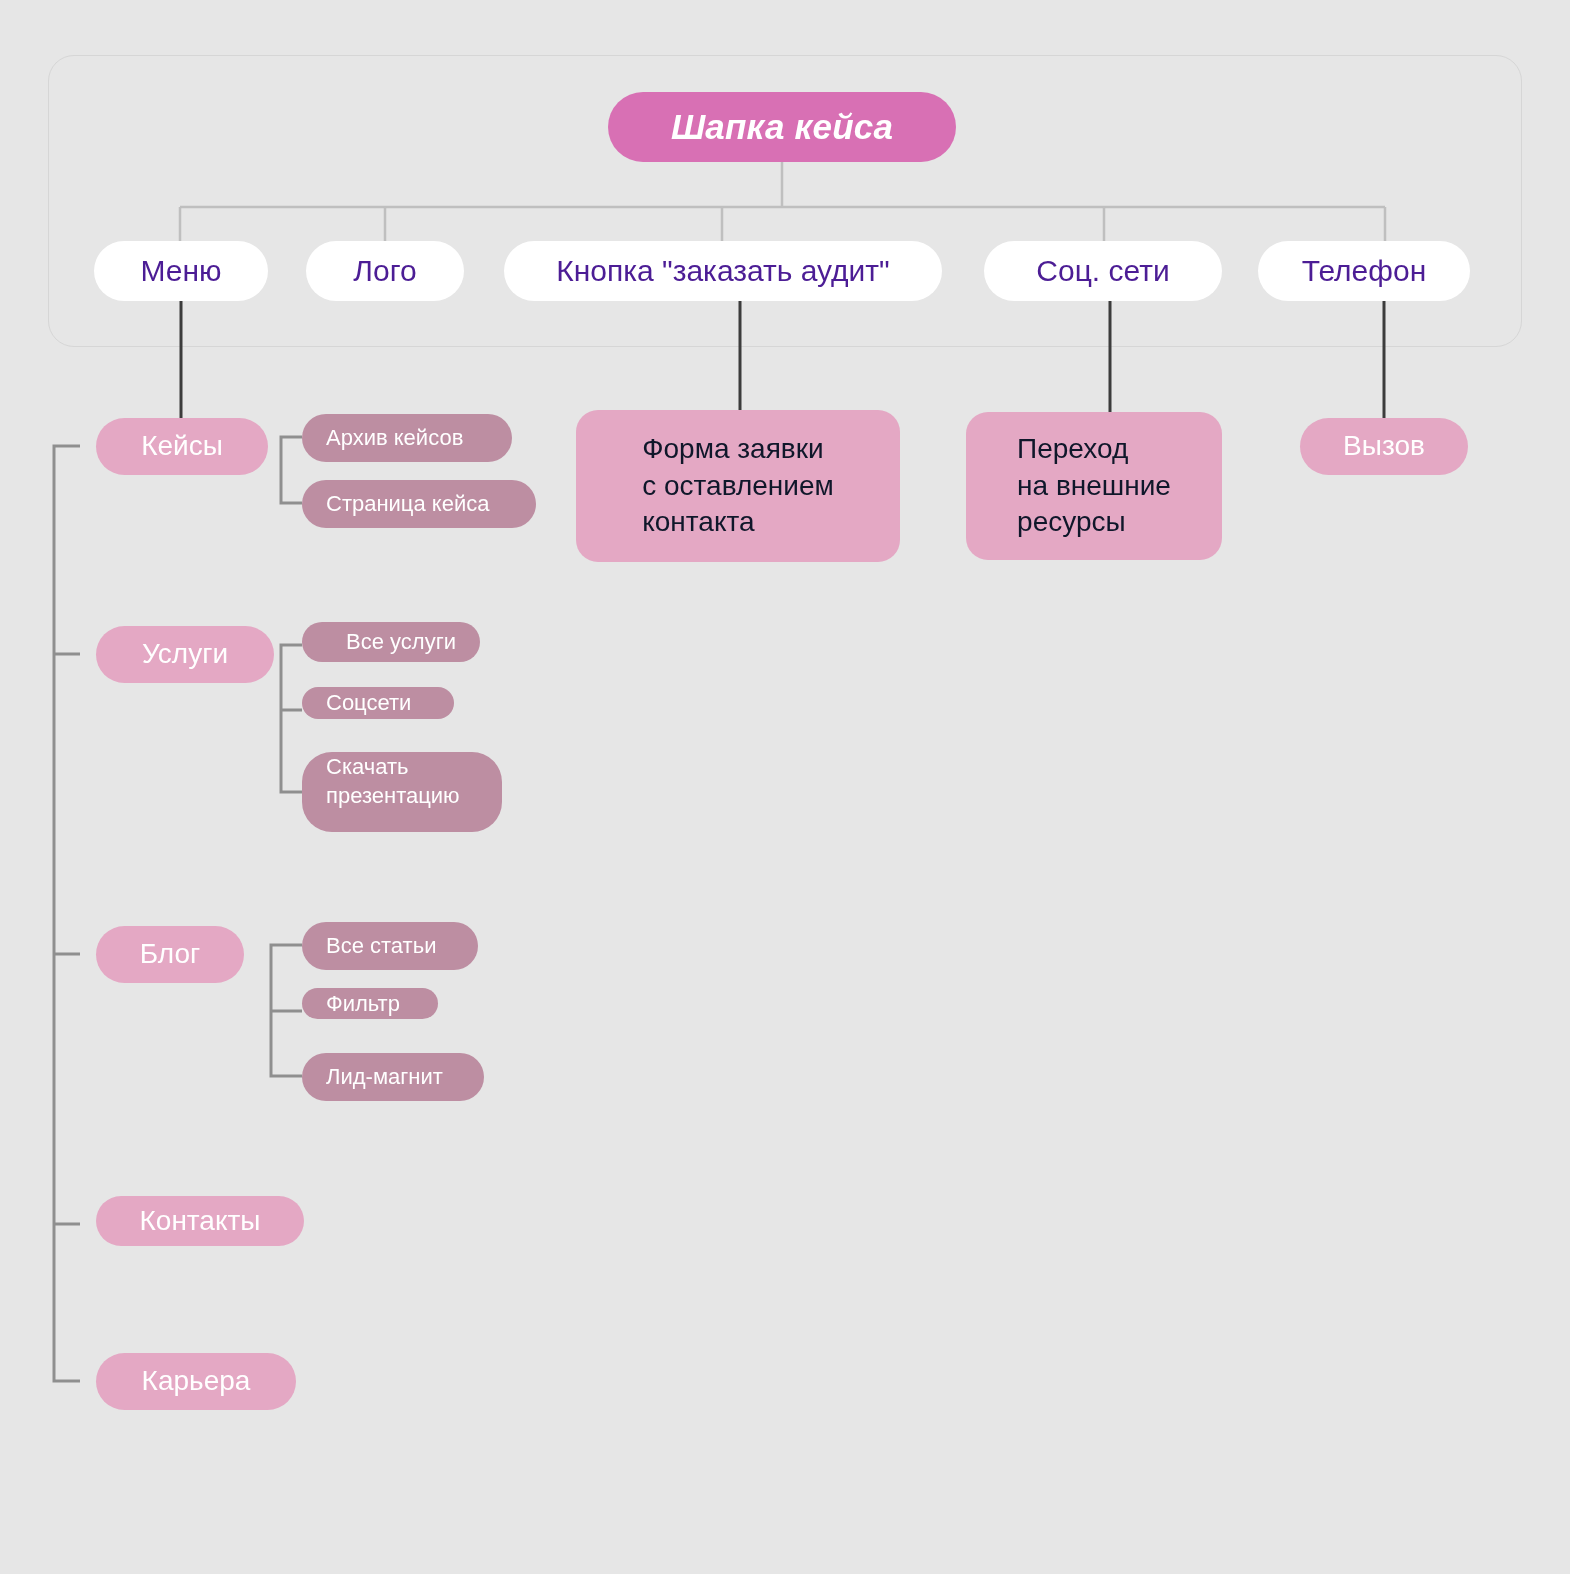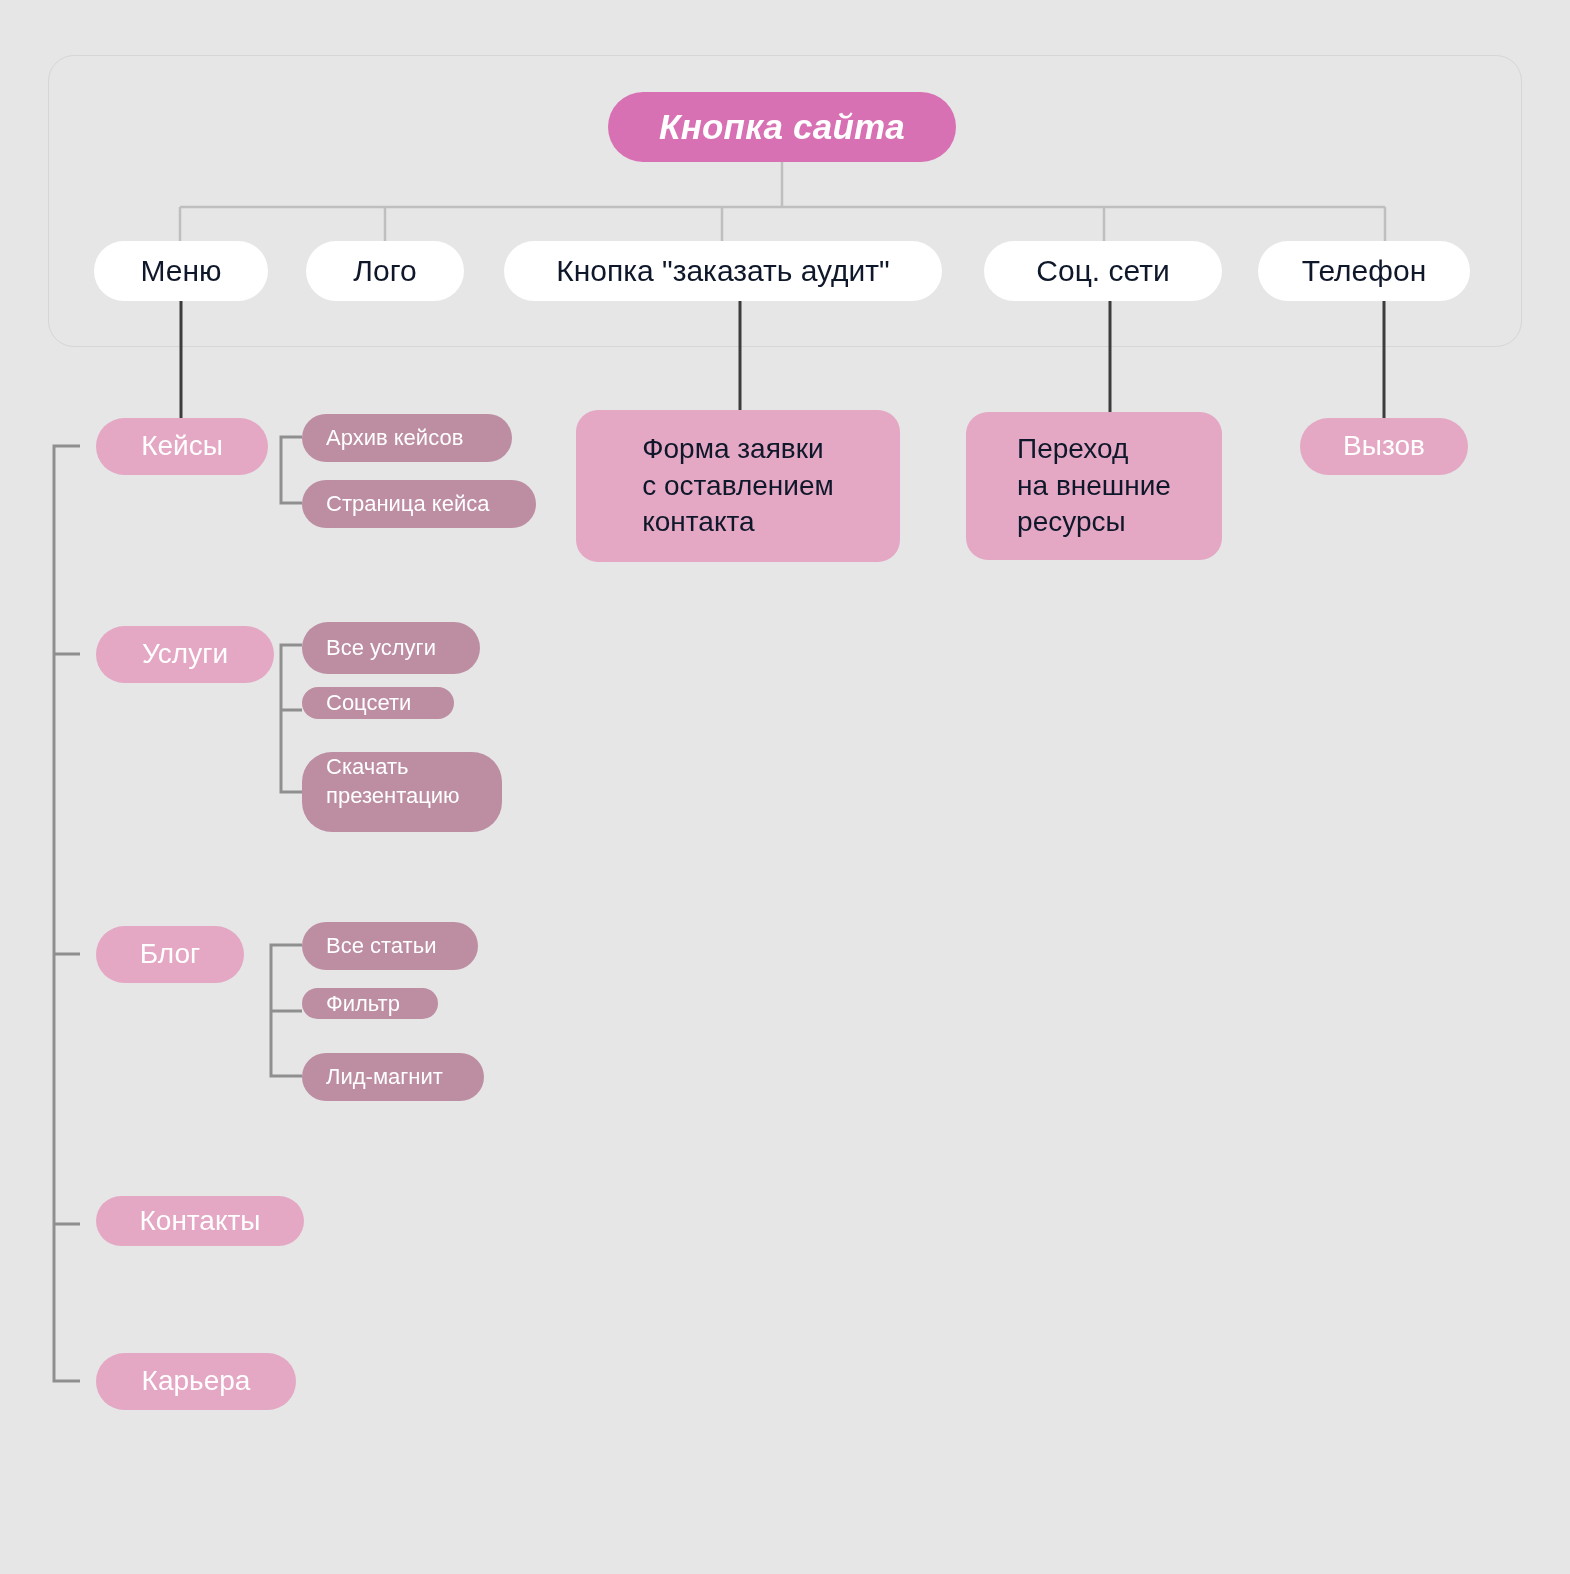--- a/index.html
+++ b/index.html
@@ -59,21 +59,21 @@
     font-style: italic;
     font-weight: bold;
     font-size: 35px;
     border-radius: 40px;
     letter-spacing: 0.2px;
   }
 
   
   .node-white {
     background: #ffffff;
-    color: #0f172a;
+    color: #4c1d95;
     font-size: 30px;
     border-radius: 40px;
   }
 
   
   .node-pink {
     background: #e4a8c4;
     color: #ffffff;
     font-size: 28px;
     border-radius: 40px;
@@ -133,21 +133,21 @@
     <path d="M 302 437 L 281 437 L 281 503 L 302 503" fill="none" stroke="#8f8f8f" stroke-width="3"></path>
 
     <path d="M 302 645 L 281 645 L 281 792 L 302 792" fill="none" stroke="#8f8f8f" stroke-width="3"></path>
     <line x1="281" y1="710" x2="302" y2="710" stroke="#8f8f8f" stroke-width="3"></line>
 
     <path d="M 302 945 L 271 945 L 271 1076 L 302 1076" fill="none" stroke="#8f8f8f" stroke-width="3"></path>
     <line x1="271" y1="1011" x2="302" y2="1011" stroke="#8f8f8f" stroke-width="3"></line>
   </svg>
 
   <div class="node node-root" style="left:608px; top:92px; width:348px; height:70px;">
-    <span>Кнопка сайта</span>
+    <span>Шапка кейса</span>
   </div>
 
   <div class="node node-white" style="left:94px; top:241px; width:174px; height:60px;">
     <span>Меню</span>
   </div>
 
   <div class="node node-white" style="left:306px; top:241px; width:158px; height:60px;">
     <span>Лого</span>
   </div>
 
@@ -184,21 +184,21 @@
   </div>
 
   <div class="node node-mauve" style="left:302px; top:414px; width:210px; height:48px;text-align:center;">
     <span>Архив кейсов</span>
   </div>
 
   <div class="node node-mauve" style="left:302px; top:480px; width:234px; height:48px;">
     <span>Страница кейса</span>
   </div>
 
-  <div class="node node-mauve" style="left:302px; top:622px; width:178px; height:52px;">
+  <div class="node node-mauve" style="left:302px; top:622px; width:178px; height:40px;justify-content:flex-end;">
     <span>Все услуги</span>
   </div>
 
   <div class="node node-mauve" style="left:302px; top:687px; width:152px; height:32px;">
     <span>Соцсети</span>
   </div>
 
   <div class="node node-mauve" style="left:302px; top:752px; width:200px; height:80px; align-items:flex-start;">
     <span>Скачать
 презентацию</span>

